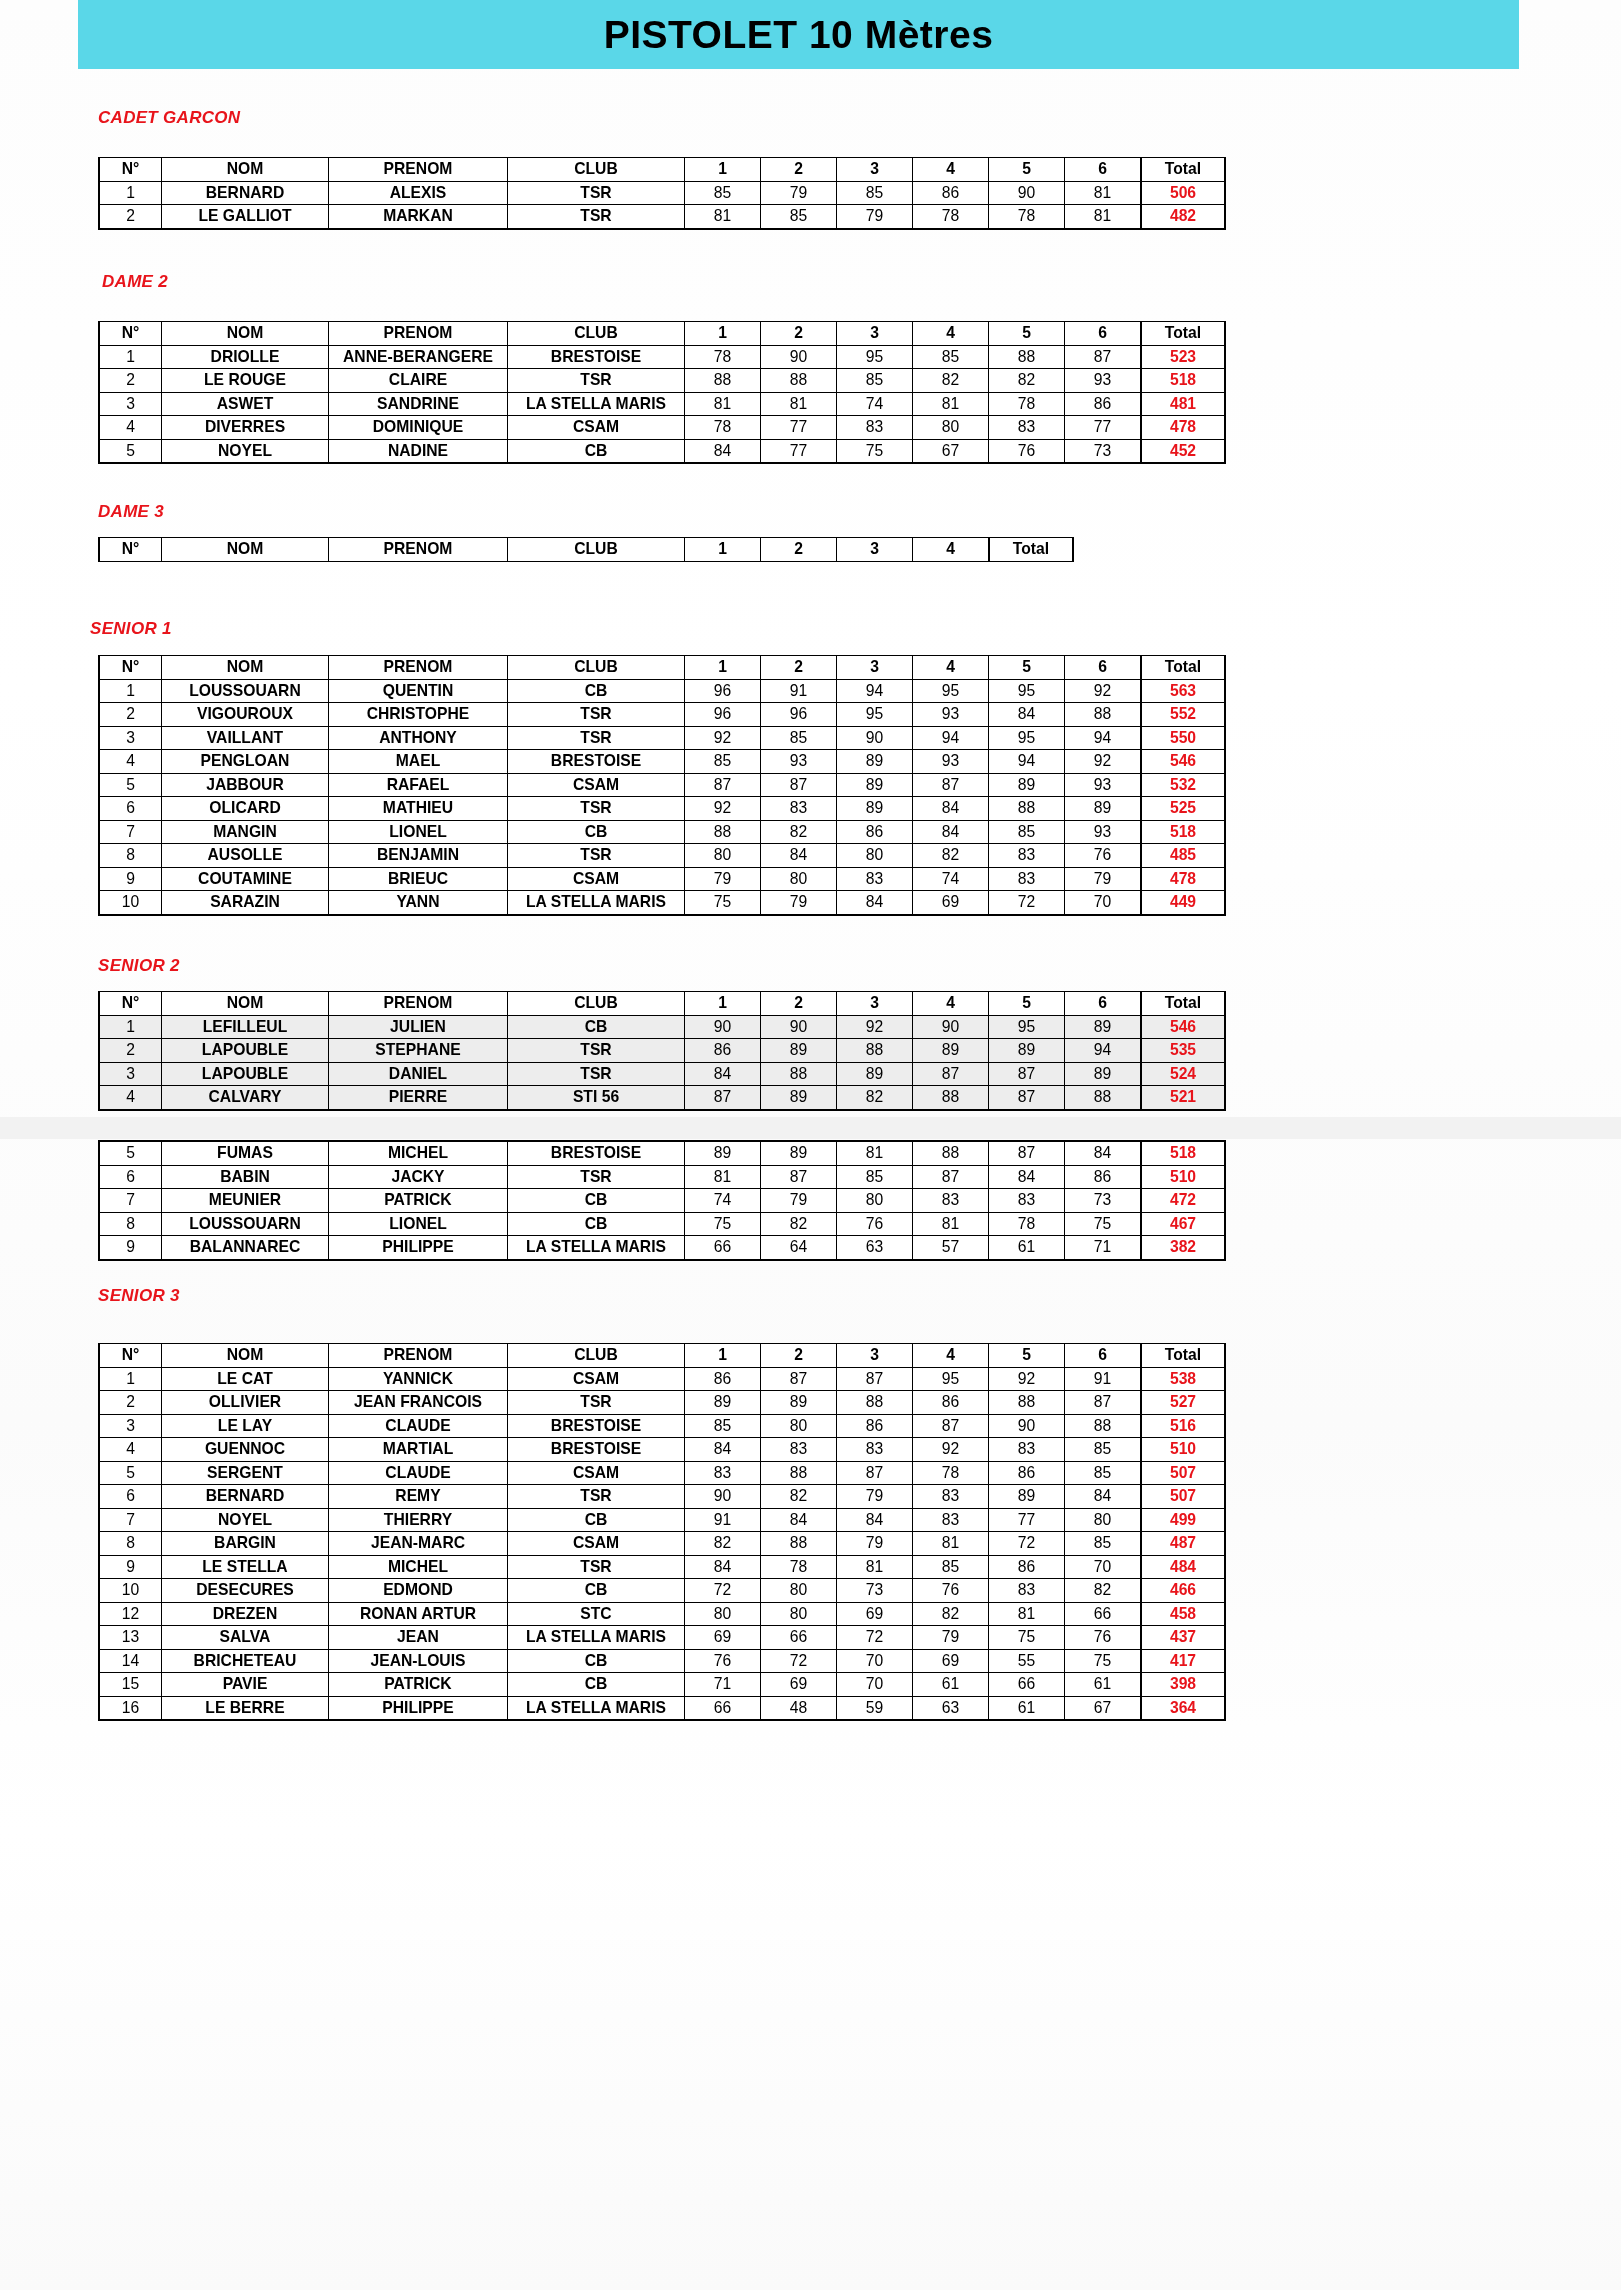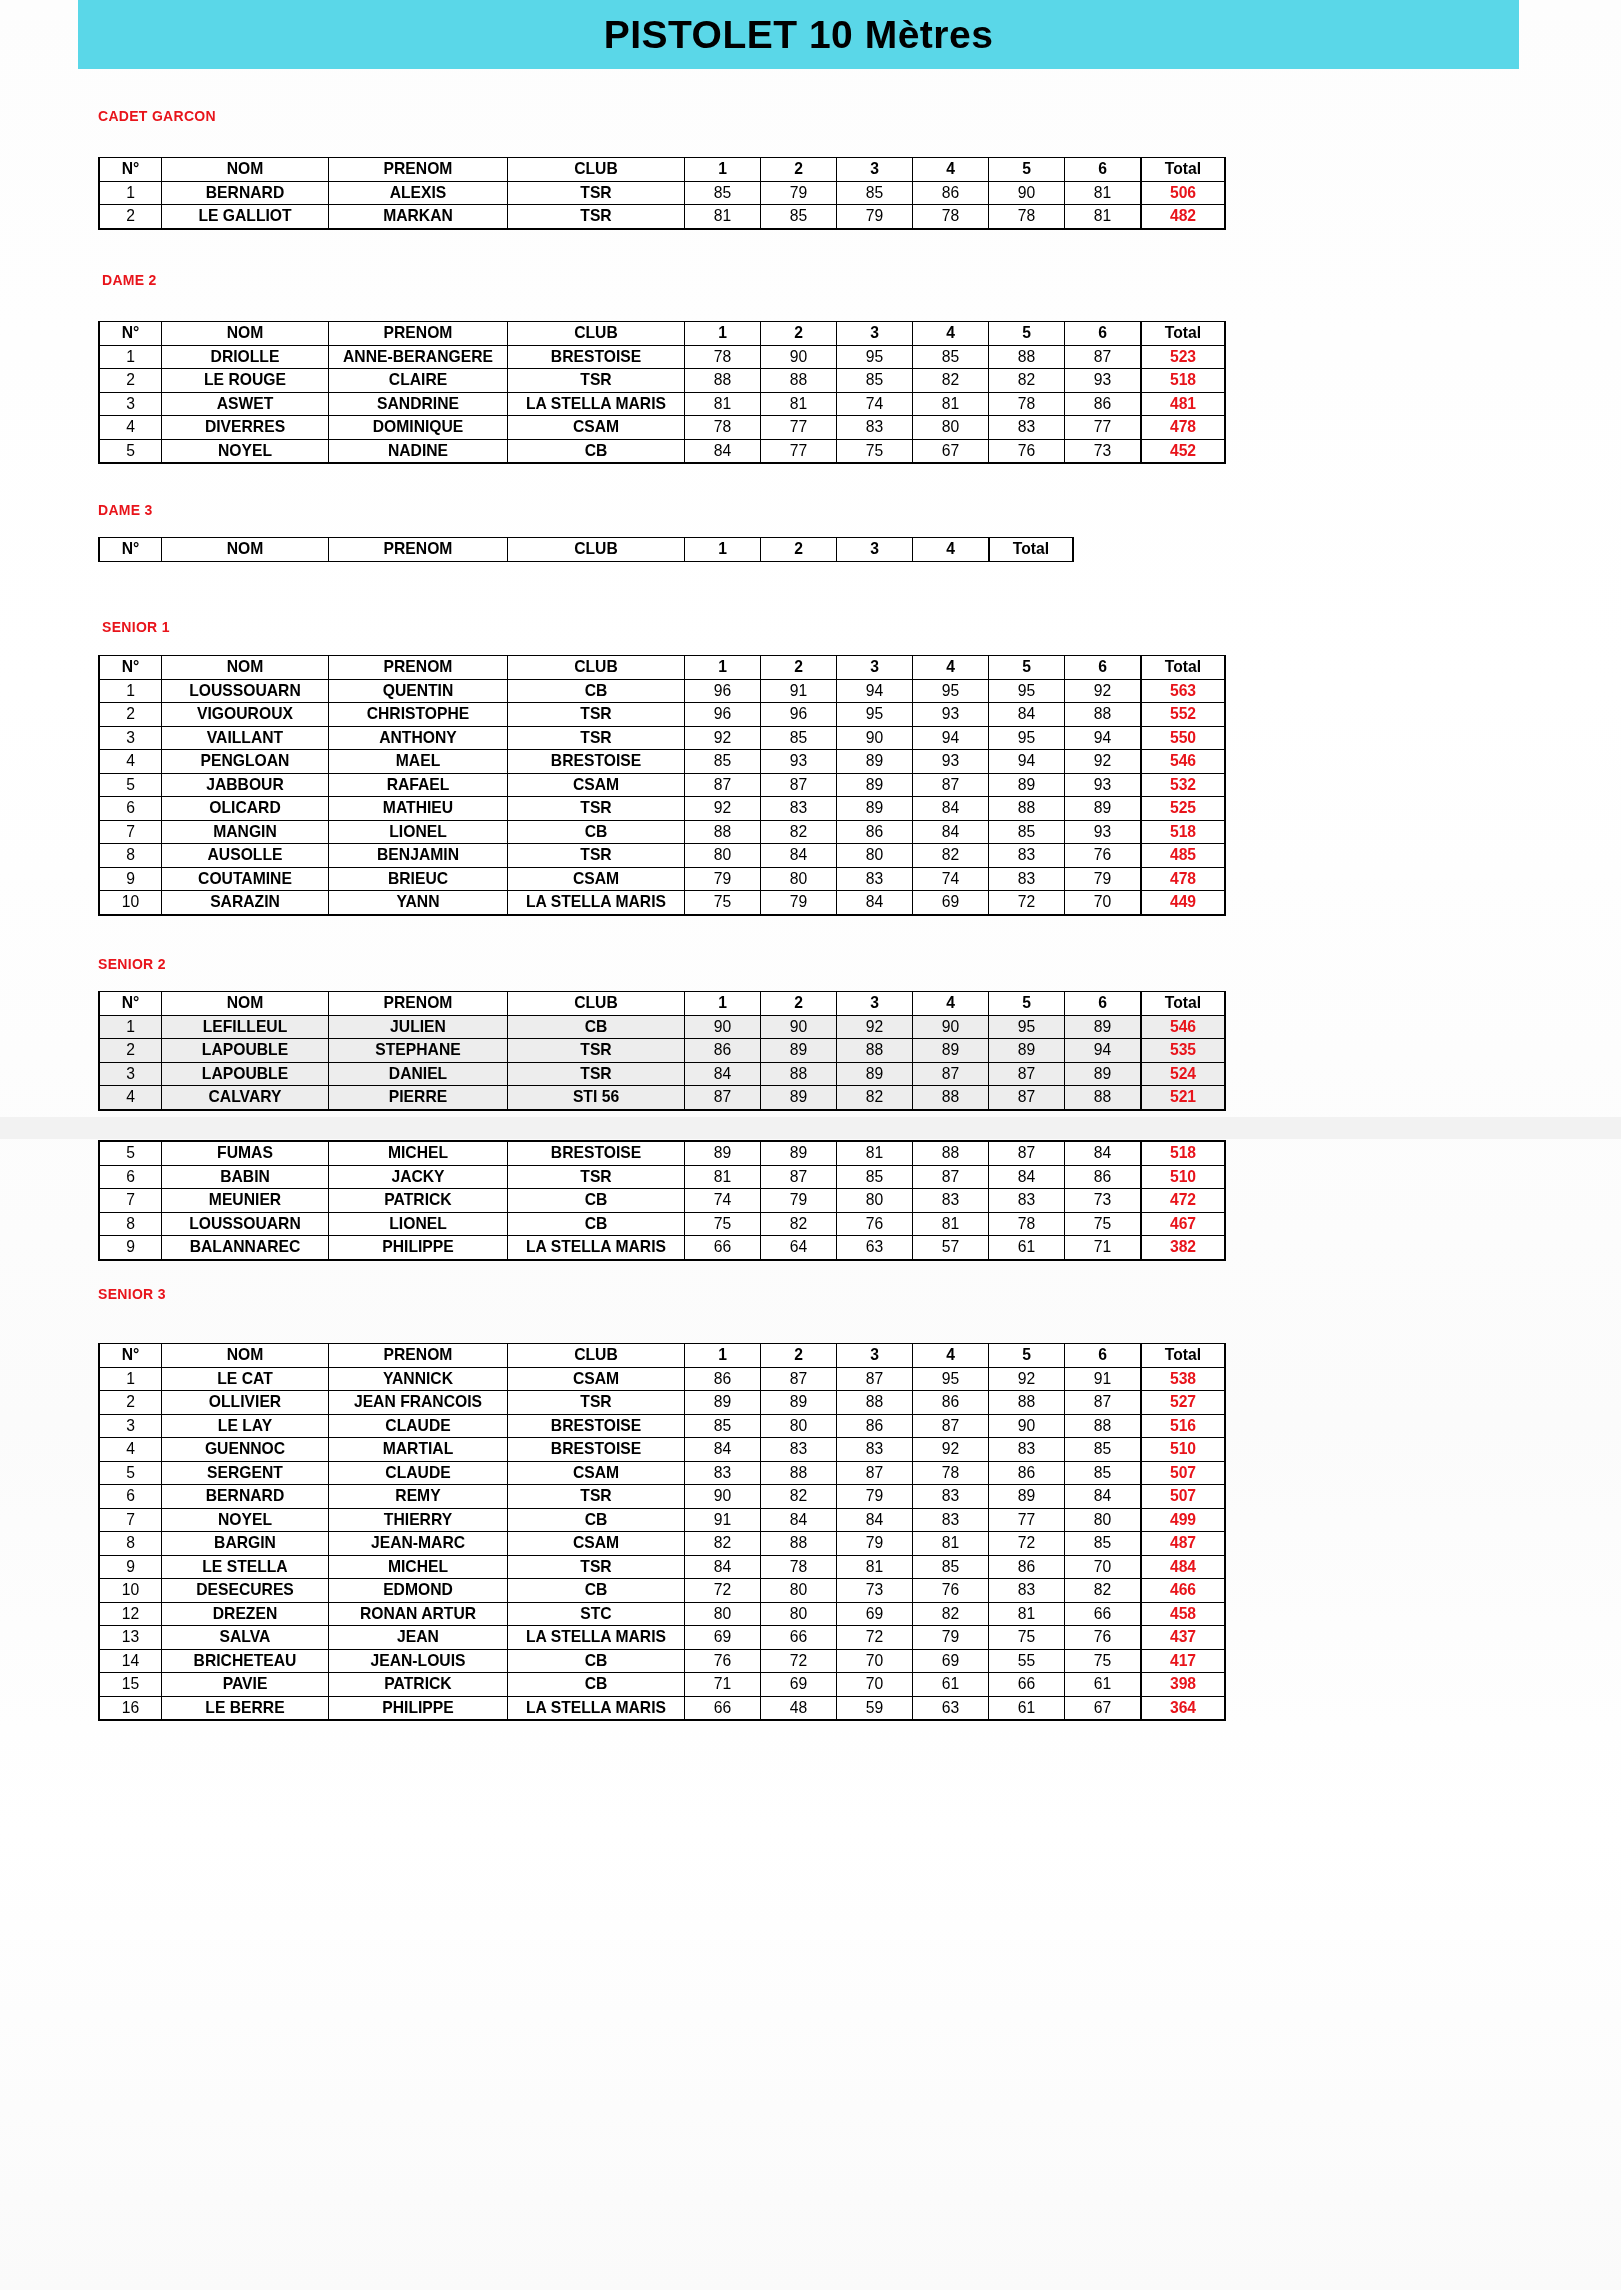--- a/index.html
+++ b/index.html
@@ -49,22 +49,23 @@
     justify-content: center;
   }
   .title-bar .title-text {
     font-size: 39px;
     font-weight: bold;
     color: #000;
     letter-spacing: 0.5px;
   }
   .section-label {
     position: absolute;
-    font-size: 14px;
+    font-size: 17px;
     font-weight: bold;
+    font-style: italic;
     color: #e8141b;
     letter-spacing: 0.3px;
   }
   table.results {
     position: absolute;
     border-collapse: collapse;
     font-size: 15.7px;
     background: #fff;
   }
   table.results td, table.results th {
@@ -246,21 +247,21 @@
           <th class="c-club" style="">CLUB</th>
           <th class="c-score" style="">1</th>
           <th class="c-score" style="">2</th>
           <th class="c-score" style="">3</th>
           <th class="c-score" style="">4</th>
           <th class="c-total total-cell outer-right total-cell-hdr" style="color:#000;">Total</th>
         </tr>
       </tbody>
     </table>
 
-  <div class="section-label" style="left:102px; top:619px;">SENIOR 1</div>
+  <div class="section-label" style="left:90px; top:619px;">SENIOR 1</div>
   <table class="results" id="tbl-3" style="left:98px; top:655px;">
       <tbody>
         <tr class="hdr-row">
           <th class="c-num outer-left" style="">N°</th>
           <th class="c-nom" style="">NOM</th>
           <th class="c-prenom" style="">PRENOM</th>
           <th class="c-club" style="">CLUB</th>
           <th class="c-score" style="">1</th>
           <th class="c-score" style="">2</th>
           <th class="c-score" style="">3</th>

